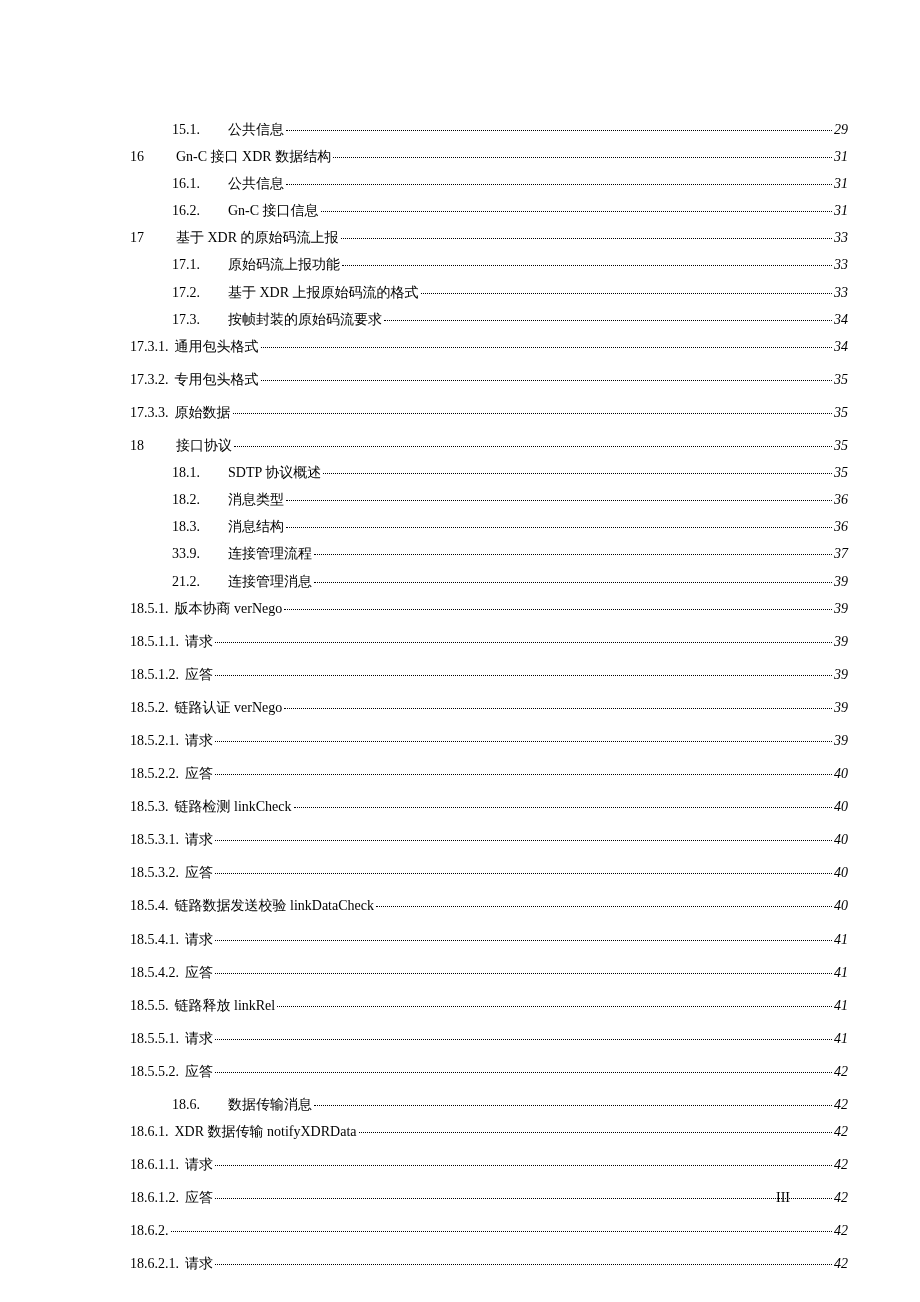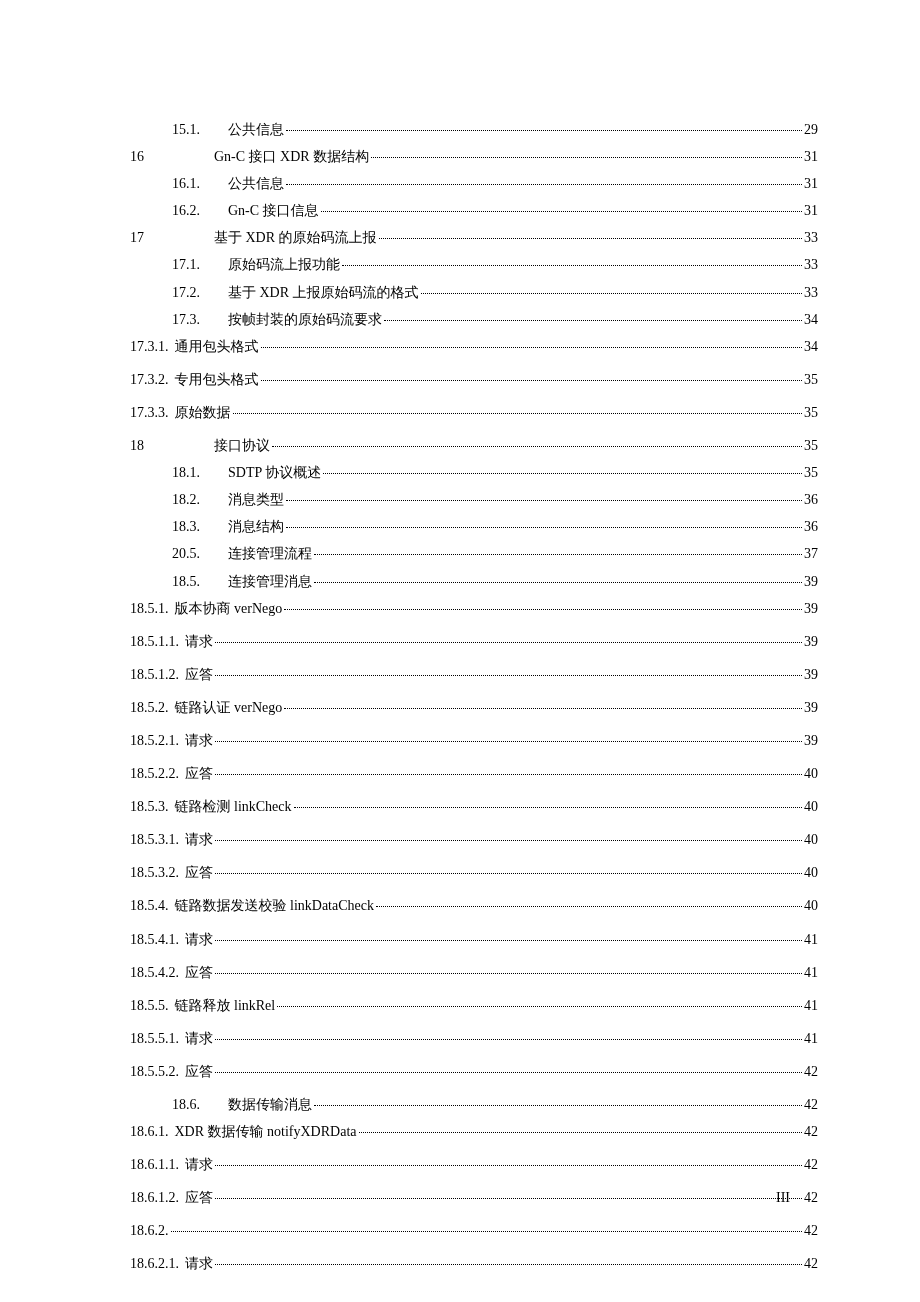--- a/index.html
+++ b/index.html
@@ -5,21 +5,21 @@
   body {
     background: #fff;
     margin: 0;
     font-family: "Times New Roman", "SimSun", serif;
     color: #000;
     width: 920px;
     height: 1302px;
     position: relative;
   }
   .page {
-    padding: 118px 102px 0 130px;
+    padding: 118px 72px 0 130px;
     box-sizing: border-box;
   }
   .toc-line {
     display: flex;
     align-items: baseline;
     white-space: nowrap;
     font-size: 14px;
     line-height: 1.65;
     margin-bottom: 4px;
   }
@@ -33,24 +33,25 @@
   .dots {
     flex: 1 1 auto;
     margin: 0 2px;
     border-bottom: 1.2px dotted #000;
     position: relative;
     top: -3px;
     height: 0.7em;
   }
   .toc-page {
     flex: 0 0 auto;
+    font-style: italic;
   }
   .indent-sub2 { padding-left: 42px; }
   .indent-sub2 .toc-title { margin-left: 28px; }
-  .indent-lvl1 .toc-title { margin-left: 70px; text-align: center; }
+  .indent-lvl1 .toc-title { margin-left: 32px; text-align: center; }
   .indent-sub3 .toc-title { margin-left: 6px; }
   .slight-space { margin-bottom: 10px; }
   .pagenum {
     position: absolute;
     right: 130px;
     bottom: 96px;
     font-size: 14px;
     font-family: "Times New Roman", serif;
   }
 </style>
@@ -143,27 +144,27 @@
         <span class="dots"></span>
         <span class="toc-page">36</span>
       </div>
       <div class="toc-line indent-sub2">
         <span class="toc-num">18.3.</span>
         <span class="toc-title">消息结构</span>
         <span class="dots"></span>
         <span class="toc-page">36</span>
       </div>
       <div class="toc-line indent-sub2">
-        <span class="toc-num">20.5.</span>
+        <span class="toc-num">33.9.</span>
         <span class="toc-title">连接管理流程</span>
         <span class="dots"></span>
         <span class="toc-page">37</span>
       </div>
       <div class="toc-line indent-sub2">
-        <span class="toc-num">18.5.</span>
+        <span class="toc-num">21.2.</span>
         <span class="toc-title">连接管理消息</span>
         <span class="dots"></span>
         <span class="toc-page">39</span>
       </div>
       <div class="toc-line indent-sub3 slight-space">
         <span class="toc-num">18.5.1.</span>
         <span class="toc-title">版本协商 verNego</span>
         <span class="dots"></span>
         <span class="toc-page">39</span>
       </div>

